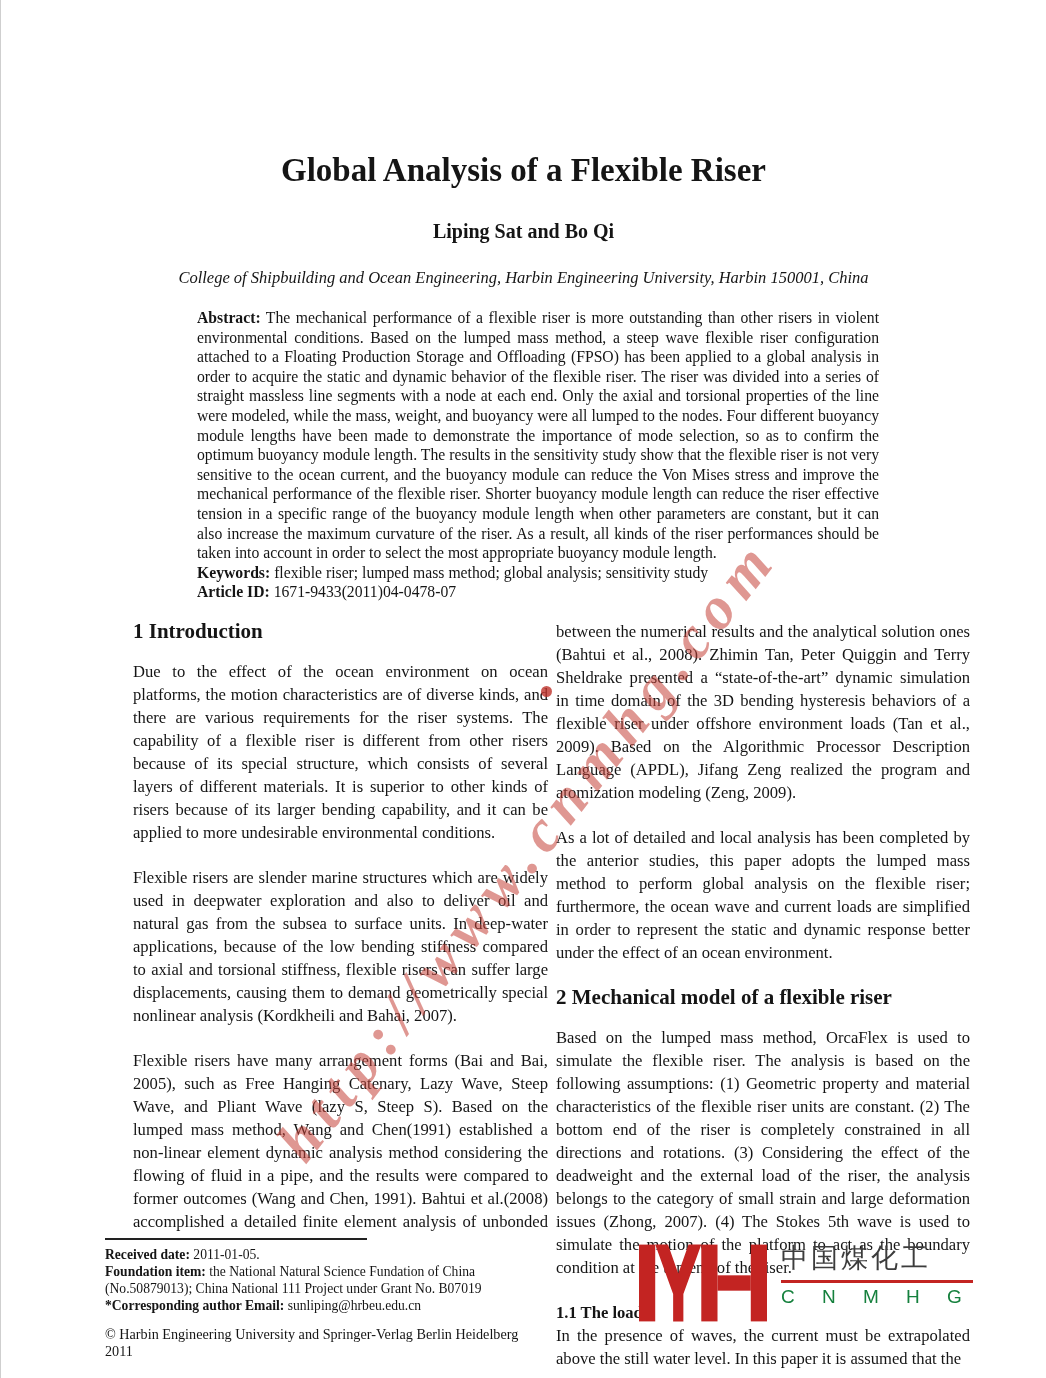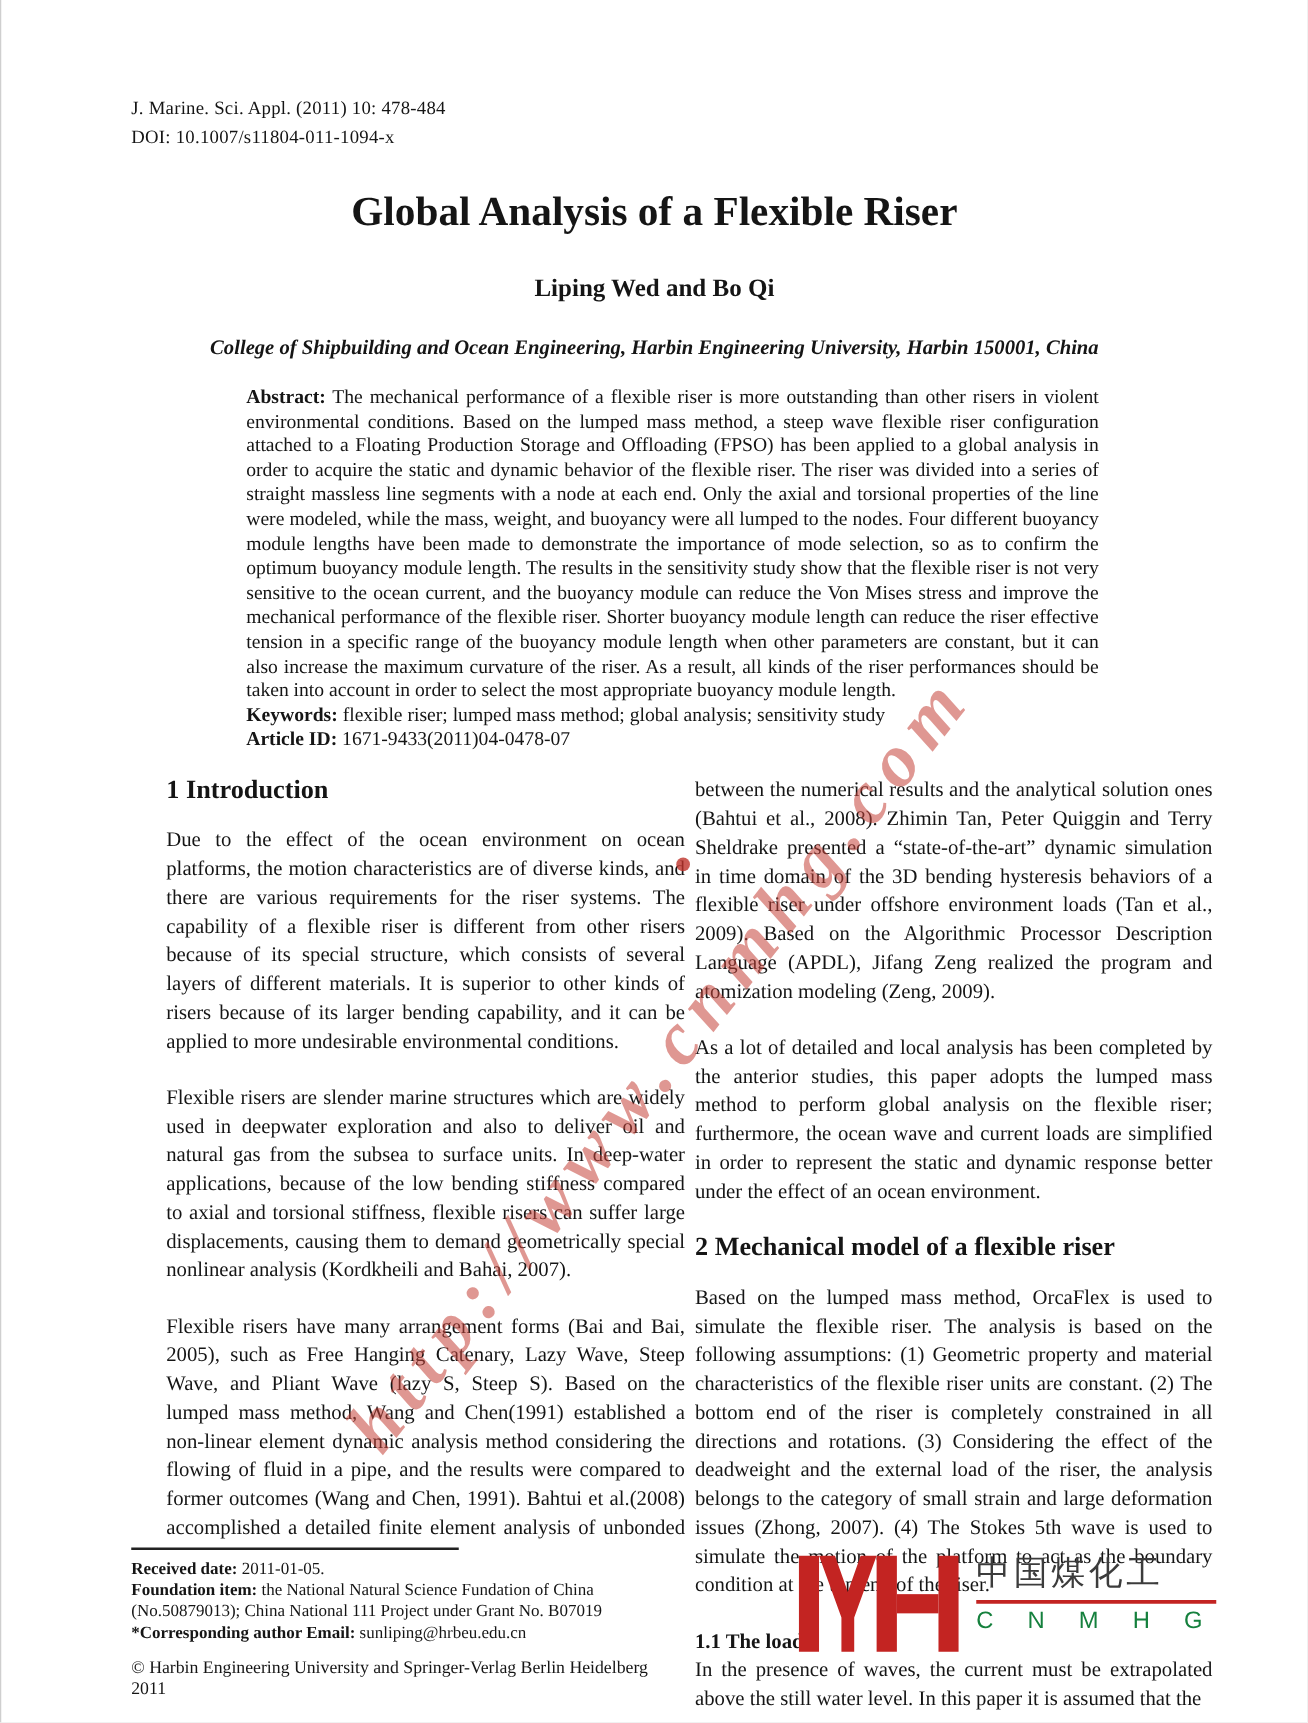--- a/index.html
+++ b/index.html
@@ -20,21 +20,21 @@
   h1.title {
     position: absolute; left: 0; right: 0; top: 152px;
     text-align: center; font-size: 33px; font-weight: bold;
   }
   .authors {
     position: absolute; left: 0; right: 0; top: 220px;
     text-align: center; font-size: 20px; font-weight: bold;
   }
   .affil {
     position: absolute; left: 0; right: 0; top: 268px;
-    text-align: center; font-size: 16.5px; font-style: italic; font-weight: bold;
+    text-align: center; font-size: 16.5px; font-style: italic;
   }
   .abstract {
     position: absolute; left: 196px; top: 308px; width: 682px;
     font-size: 15.7px; line-height: 19.6px; text-align: justify;
   }
   .abstract p.kw { text-align: left; }
   .b { font-weight: bold; }
   .col { position: absolute; top: 620px; width: 415px;
     font-size: 16.6px; line-height: 23px; text-align: justify; }
   .col.left  { left: 104px; margin-left: 28px; }
@@ -78,27 +78,23 @@
   .logo-en {
     font-family: "Liberation Sans", sans-serif;
     font-size: 19px; color: #15803d; letter-spacing: 11px; margin-top: 3px;
   }
 </style>
 </head>
 <body>
 
 <div class="page">
 
-  <div class="jheader">
-    <div>J. Marine. Sci. Appl. (2011) 10: 478-484</div>
-    <div>DOI: 10.1007/s11804-011-1094-x</div>
-  </div>
 
   <h1 class="title">Global Analysis of a Flexible Riser</h1>
-  <div class="authors">Liping Wed and Bo Qi</div>
+  <div class="authors">Liping Sat and Bo Qi</div>
   <div class="affil">College of Shipbuilding and Ocean Engineering, Harbin Engineering University, Harbin 150001, China</div>
 
   <div class="abstract">
     <p><span class="b">Abstract:</span> <span>The mechanical performance of a flexible riser is more outstanding than other risers in violent environmental conditions. Based on the lumped mass method, a steep wave flexible riser configuration attached to a Floating Production Storage and Offloading (FPSO) has been applied to a global analysis in order to acquire the static and dynamic behavior of the flexible riser. The riser was divided into a series of straight massless line segments with a node at each end. Only the axial and torsional properties of the line were modeled, while the mass, weight, and buoyancy were all lumped to the nodes. Four different buoyancy module lengths have been made to demonstrate the importance of mode selection, so as to confirm the optimum buoyancy module length. The results in the sensitivity study show that the flexible riser is not very sensitive to the ocean current, and the buoyancy module can reduce the Von Mises stress and improve the mechanical performance of the flexible riser. Shorter buoyancy module length can reduce the riser effective tension in a specific range of the buoyancy module length when other parameters are constant, but it can also increase the maximum curvature of the riser. As a result, all kinds of the riser performances should be taken into account in order to select the most appropriate buoyancy module length.</span></p>
     <p class="kw"><span class="b">Keywords:</span> <span>flexible riser; lumped mass method; global analysis; sensitivity study</span></p>
     <p class="kw"><span class="b">Article ID:</span> <span>1671-9433(2011)04-0478-07</span></p>
   </div>
 
   <div class="col left">
     <h2>1 Introduction</h2>

